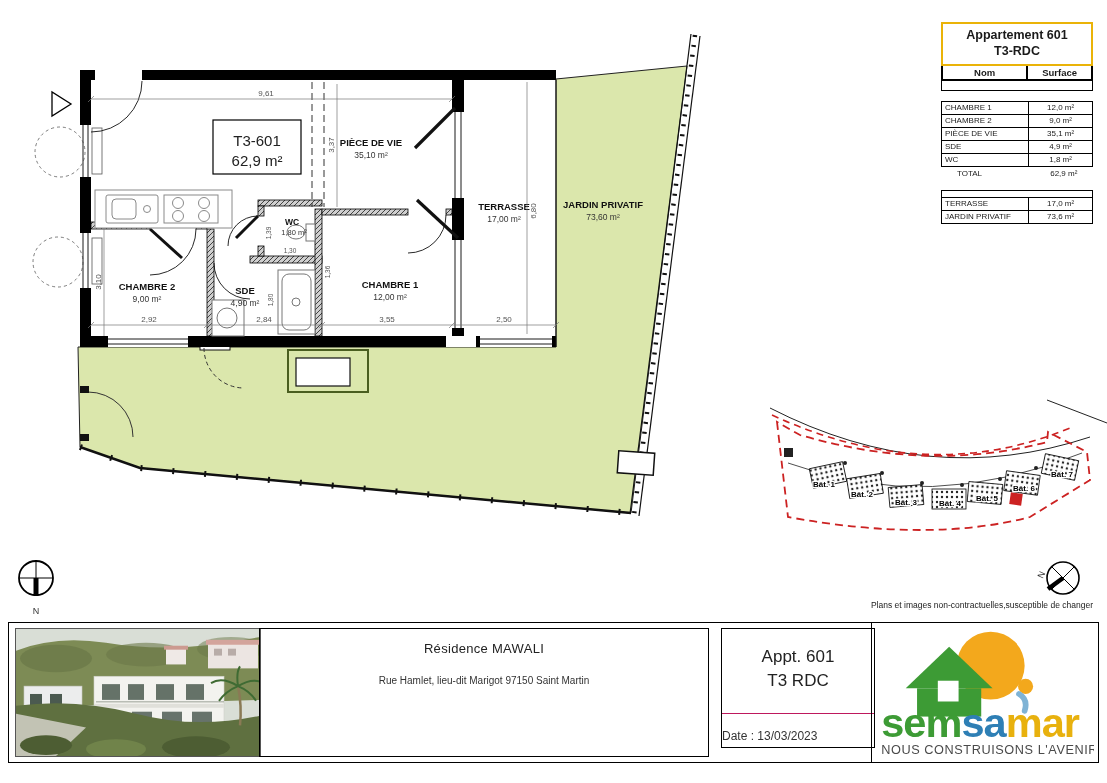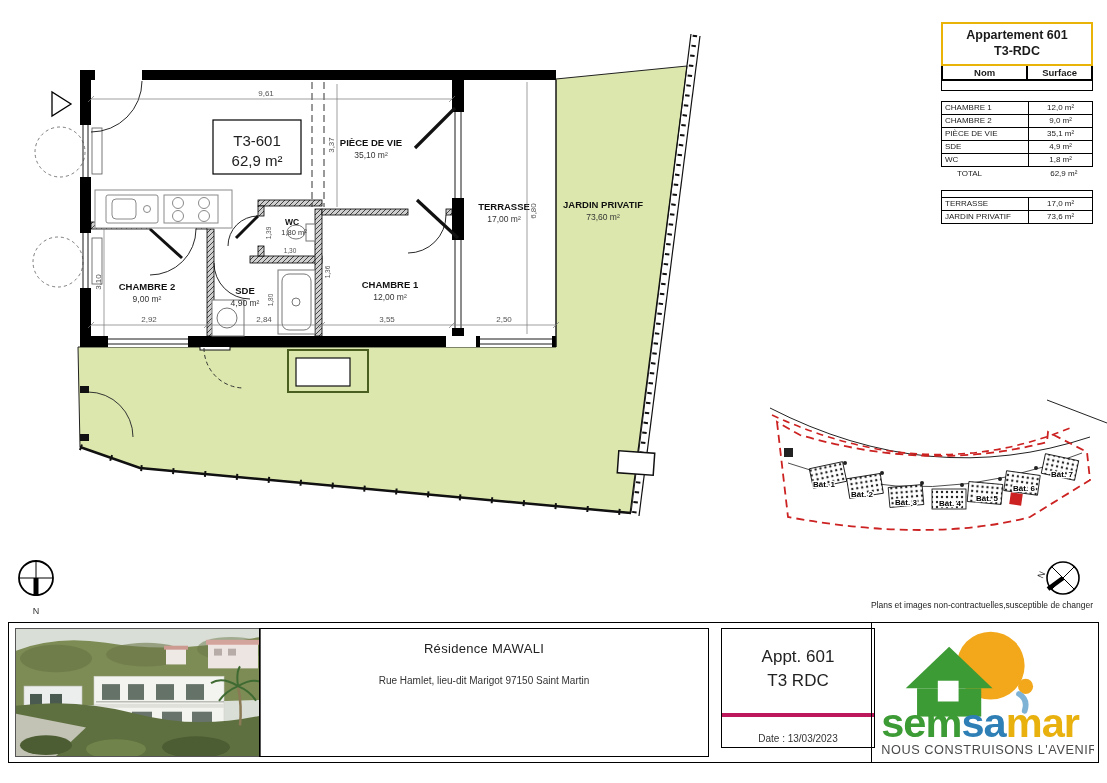--- a/index.html
+++ b/index.html
@@ -29,21 +29,21 @@
   .tb{position:absolute;left:8px;top:622px;width:1091px;height:141px;border:1.5px solid #000;box-sizing:border-box;}
   .tb-cell{position:absolute;box-sizing:border-box;}
   .tb-photo{left:6px;top:5px;width:246px;height:129px;border:1px solid #555;}
   .tb-mid{left:250px;top:5px;width:450px;height:129px;border:1px solid #000;}
   .tb-mid-top{height:84px;text-align:center;box-sizing:border-box;padding-top:12px;}
   .tb-res{font-size:13px;letter-spacing:.3px;color:#222;}
   .tb-addr{font-size:10px;color:#333;margin-top:19px;}
   .tb-mid-bot{height:43px;border-top:1px solid #000;display:flex;align-items:center;justify-content:center;gap:40px;font-size:14.5px;color:#222;}
   .tb-appt{left:704px;top:5px;width:154px;height:120px;border:1px solid #000;margin-left:8px;}
   .tb-appt-top{height:84px;text-align:center;font-size:17px;line-height:24px;padding-top:16px;box-sizing:border-box;color:#222;}
-  .tb-appt-bot{height:43px;border-top:4px solid #be185d;display:flex;align-items:center;justify-content:center;font-size:10px;color:#333;}
+  .tb-appt-bot{height:43px;border-top:1px solid #be185d;display:flex;align-items:center;font-size:12px;color:#333;}
   .tb-logo{left:862px;top:0;width:227px;height:139px;border-left:1px solid #000;display:flex;align-items:center;justify-content:center;}
 </style>
 </head>
 <body>
 
 <div id="page">
 
   <svg width="760" height="620" viewBox="0 0 760 620" style="position:absolute;left:0;top:0;">
     <defs>
       <pattern id="hatch" width="5" height="5" patternUnits="userSpaceOnUse">

